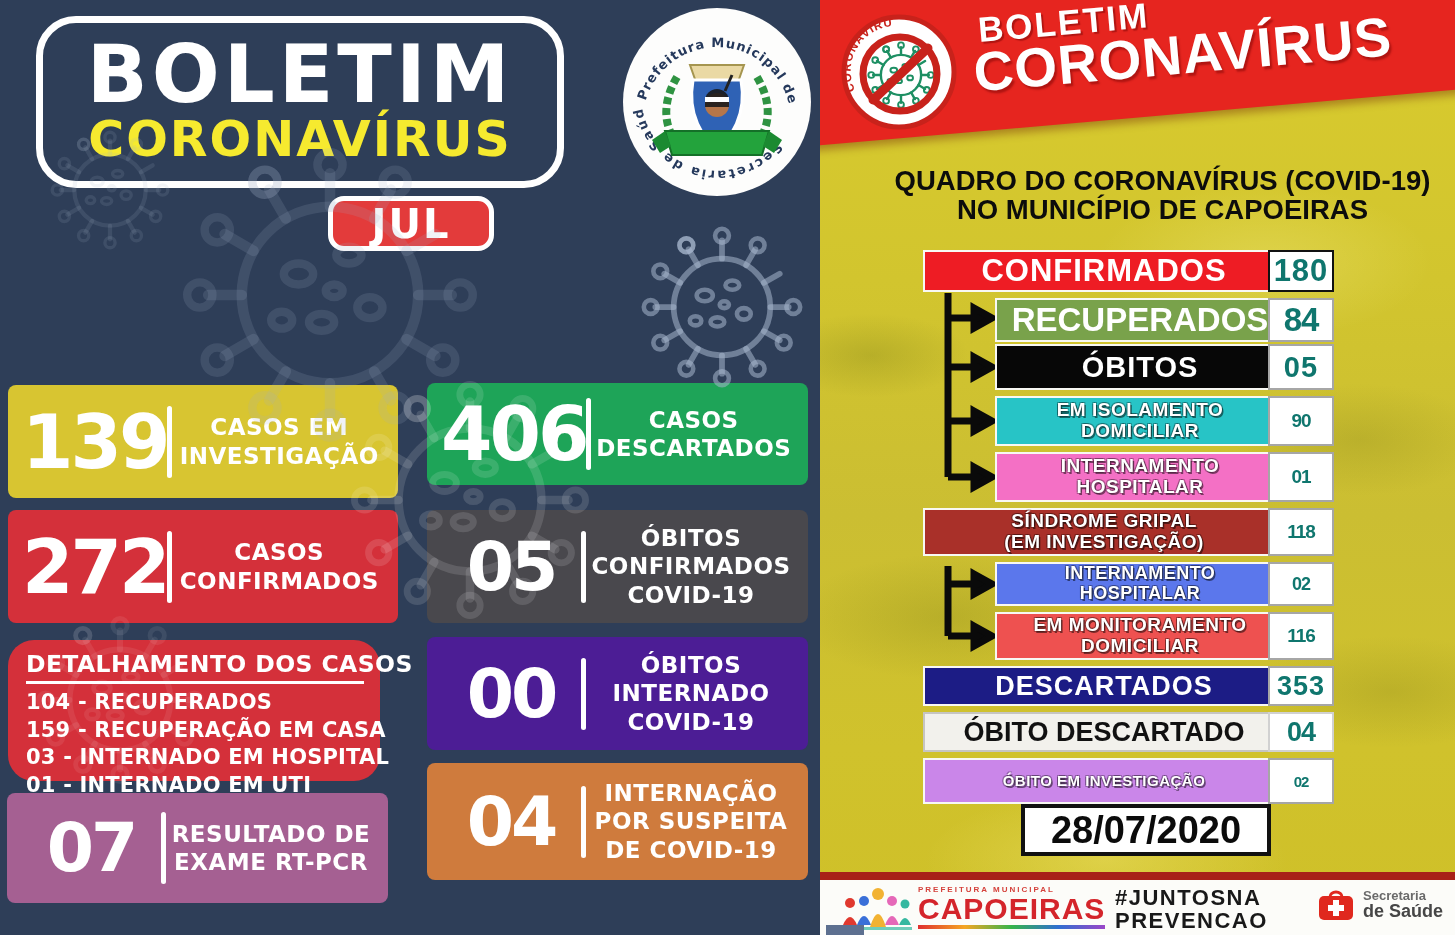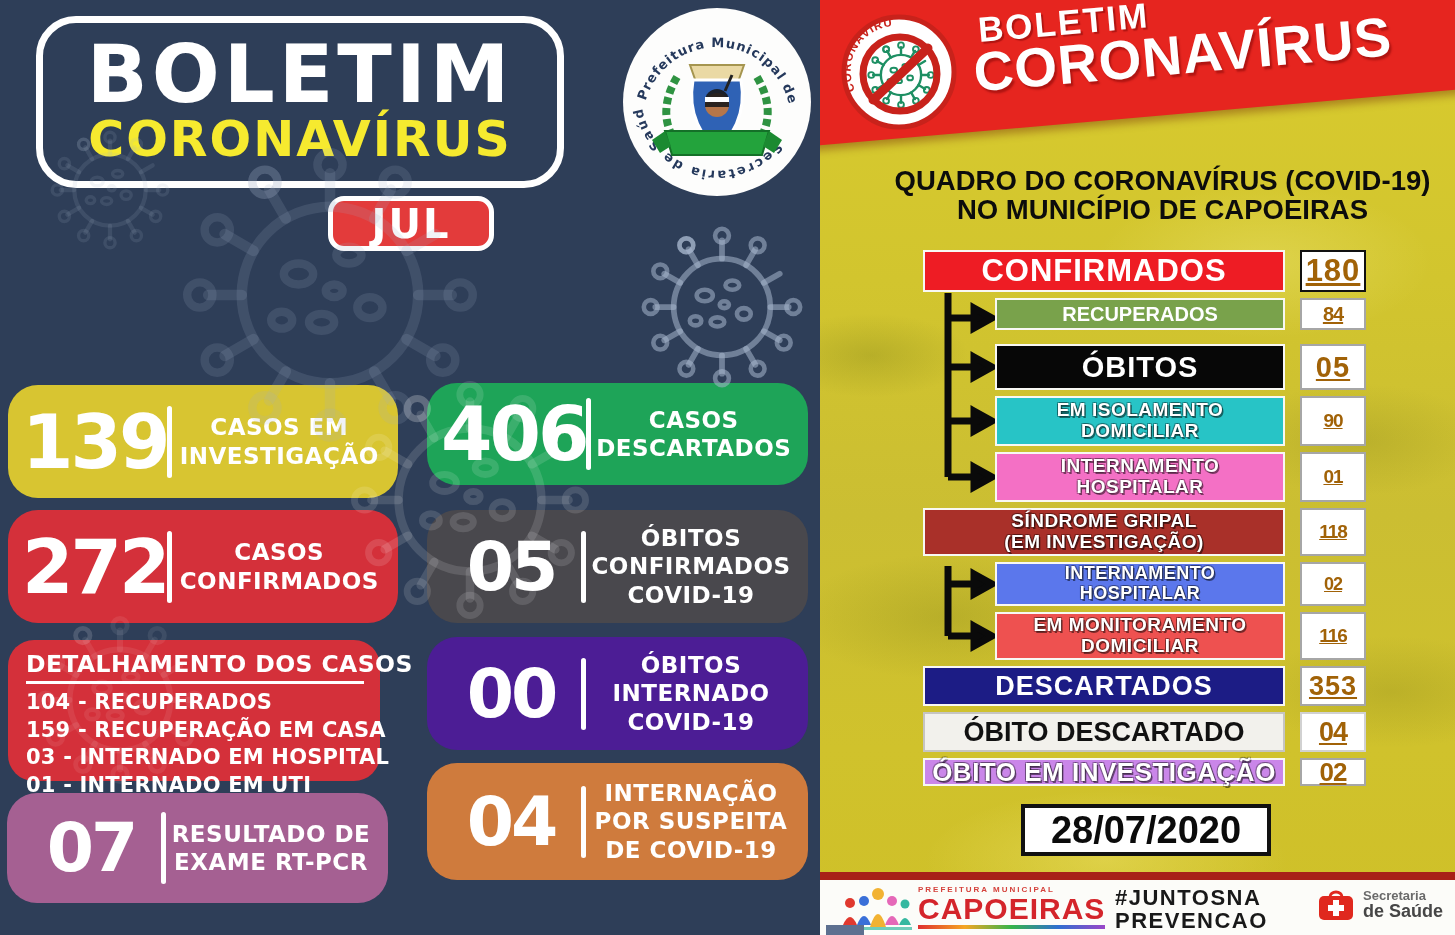--- a/index.html
+++ b/index.html
@@ -12,21 +12,21 @@
   .lp-header{position:absolute;left:36px;top:16px;width:514px;height:158px;border:7px solid #fff;
              border-radius:40px;display:flex;flex-direction:column;align-items:center;justify-content:center;z-index:2;}
   .lp-title1{font-size:80px;font-weight:800;color:#fff;letter-spacing:4px;line-height:.95;}
   .lp-title2{font-size:49px;font-weight:800;color:#f6ea2f;letter-spacing:2px;line-height:1.1;}
   .lp-logo{position:absolute;left:622px;top:7px;z-index:2;}
   .lp-date{position:absolute;left:328px;top:196px;width:166px;z-index:2;}
   .lp-month{height:45px;background:#e33b3b;border:5px solid #fff;border-radius:16px;
             display:flex;align-items:center;justify-content:center;font-size:40px;font-weight:800;color:#fff;letter-spacing:2px;}
   .lp-day{height:68px;background:#2e3e58;border:5px solid #fff;border-radius:16px;margin-top:-6px;
           display:flex;align-items:center;justify-content:center;font-size:58px;font-weight:800;color:#fff;}
-  .stat{position:absolute;border-radius:30px;display:flex;align-items:center;padding:0 12px 0 14px;
+  .stat{position:absolute;border-radius:8px;display:flex;align-items:center;padding:0 12px 0 14px;
         box-sizing:border-box;color:#fff;z-index:2;}
   .stat .num{flex:0 0 140px;font-weight:800;text-align:center;letter-spacing:-3px;line-height:1;}
   .num3{font-size:74px;} .num2{font-size:68px;}
   .stat .vdiv{width:5px;height:72px;background:#fff;border-radius:3px;}
   .stat .lab{flex:1;text-align:center;font-weight:800;font-size:23px;line-height:1.22;letter-spacing:.5px;}
   .s1{left:8px;top:385px;width:390px;height:113px;}
   .s2{left:427px;top:383px;width:381px;height:102px;}
   .s3{left:8px;top:510px;width:390px;height:113px;}
   .s4{left:427px;top:510px;width:381px;height:113px;}
   .s5{left:427px;top:637px;width:381px;height:113px;}
@@ -54,36 +54,36 @@
           box-shadow:0 5px 8px rgba(90,0,0,.35);z-index:5;}
   .banner-in{padding:72px 0 0 240px;color:#fff;font-weight:800;line-height:.95;}
   .bl1{font-size:35px;letter-spacing:2px;text-shadow:2px 2px 1px rgba(110,0,0,.45);padding-left:8px;}
   .bl2{font-size:55px;letter-spacing:1px;text-shadow:2px 3px 2px rgba(110,0,0,.45);}
   .badge{position:absolute;left:20px;top:12px;z-index:6;}
   .rp-head{position:absolute;top:166px;left:0;width:100%;text-align:center;font-weight:800;color:#0c0c0c;
            font-size:27.5px;line-height:1.07;z-index:4;padding-left:25px;}
   .row{position:absolute;display:flex;flex-direction:column;align-items:center;justify-content:center;
        text-align:center;color:#fff;font-weight:800;border:2px solid #f8f8f3;box-sizing:border-box;z-index:4;}
   .row-full{left:103px;width:362px;} .row-ind{left:175px;width:290px;}
-  .val{position:absolute;left:480px;width:66px;background:#fff;color:#a16207;font-weight:800;
+  .val{position:absolute;left:448px;width:66px;background:#fff;color:#0f766e;font-weight:800;
        display:flex;align-items:center;justify-content:center;border:2px solid rgba(0,0,0,.35);
-       box-sizing:border-box;font-size:33px;z-index:4;letter-spacing:-1px;text-decoration:underline;}
+       box-sizing:border-box;font-size:33px;z-index:4;letter-spacing:-1px;}
   .two{text-shadow:1.5px 1.5px 0 rgba(0,0,0,.5),-1px -1px 0 rgba(0,0,0,.28),1px -1px 0 rgba(0,0,0,.28),-1px 1px 0 rgba(0,0,0,.28);
        letter-spacing:.5px;line-height:1.1;}
   .r0{top:250px;height:42px;font-size:31px;letter-spacing:1px;}
-  .r1{top:298px;height:32px;font-size:20px;}
+  .r1{top:298px;height:44px;font-size:33px;}
   .r2{top:344px;height:46px;font-size:29px;letter-spacing:1px;}
   .r3{top:396px;height:50px;font-size:19px;}
   .r4{top:452px;height:50px;font-size:19px;}
   .r5{top:508px;height:48px;font-size:19px;}
   .r6{top:562px;height:44px;font-size:18px;}
   .r7{top:612px;height:48px;font-size:19px;}
   .r8{top:666px;height:40px;font-size:27px;letter-spacing:1px;}
   .r9{top:712px;height:40px;font-size:27px;border-color:rgba(0,0,0,.18);}
-  .r10{top:758px;height:28px;font-size:26px;}
+  .r10{top:758px;height:46px;font-size:15px;}
   .rp-date{position:absolute;left:201px;top:804px;width:250px;height:52px;background:#fff;border:4px solid #111;
            box-sizing:border-box;display:flex;align-items:center;justify-content:center;
            font-size:38px;font-weight:800;color:#0b0b0b;z-index:4;letter-spacing:0;}
   .arrows{position:absolute;inset:0;z-index:3;pointer-events:none;}
   .f-line{position:absolute;top:872px;left:0;width:100%;height:8px;background:#a82118;z-index:6;}
   .f-bar{position:absolute;top:880px;left:0;width:100%;height:55px;background:#fcfcf9;z-index:6;}
   .f-logo{position:absolute;left:20px;top:885px;display:flex;align-items:flex-end;gap:4px;z-index:7;}
   .f-citycol{display:flex;flex-direction:column;padding-bottom:4px;}
   .f-pref{font-size:8px;color:#d5423c;letter-spacing:2px;font-weight:700;}
   .f-city{font-size:30px;font-weight:800;color:#d4252b;letter-spacing:1px;line-height:1;}

